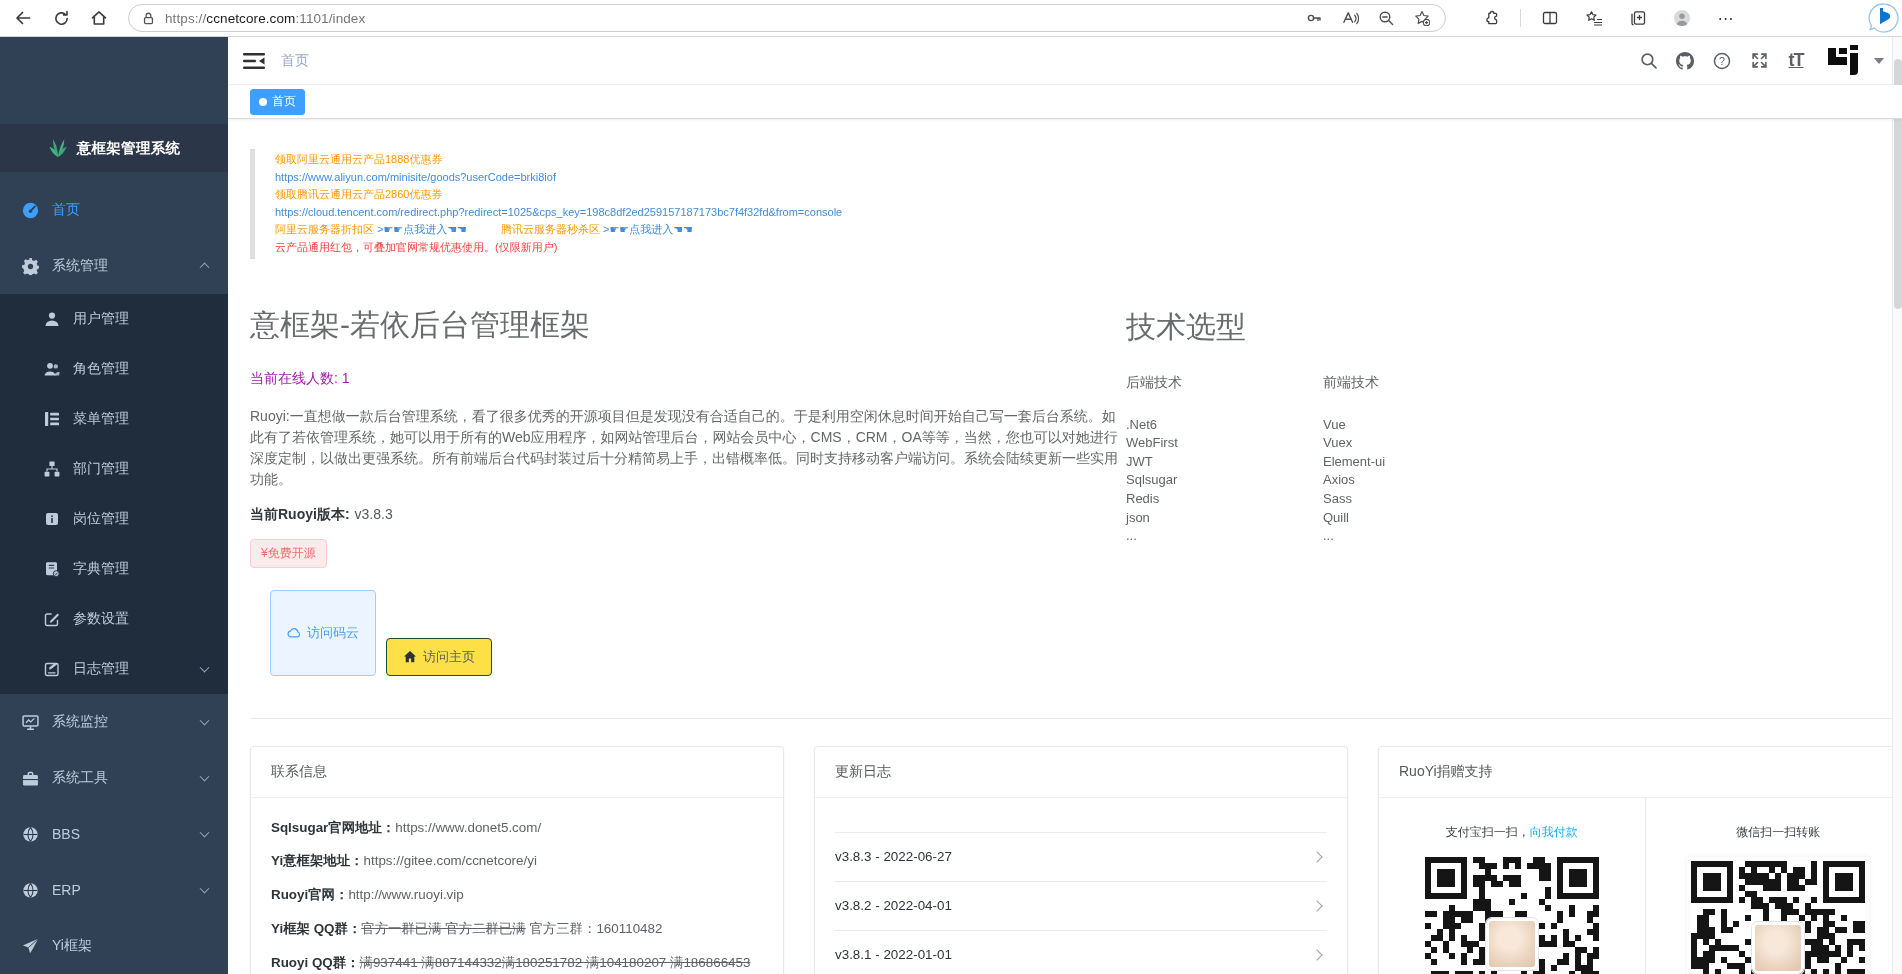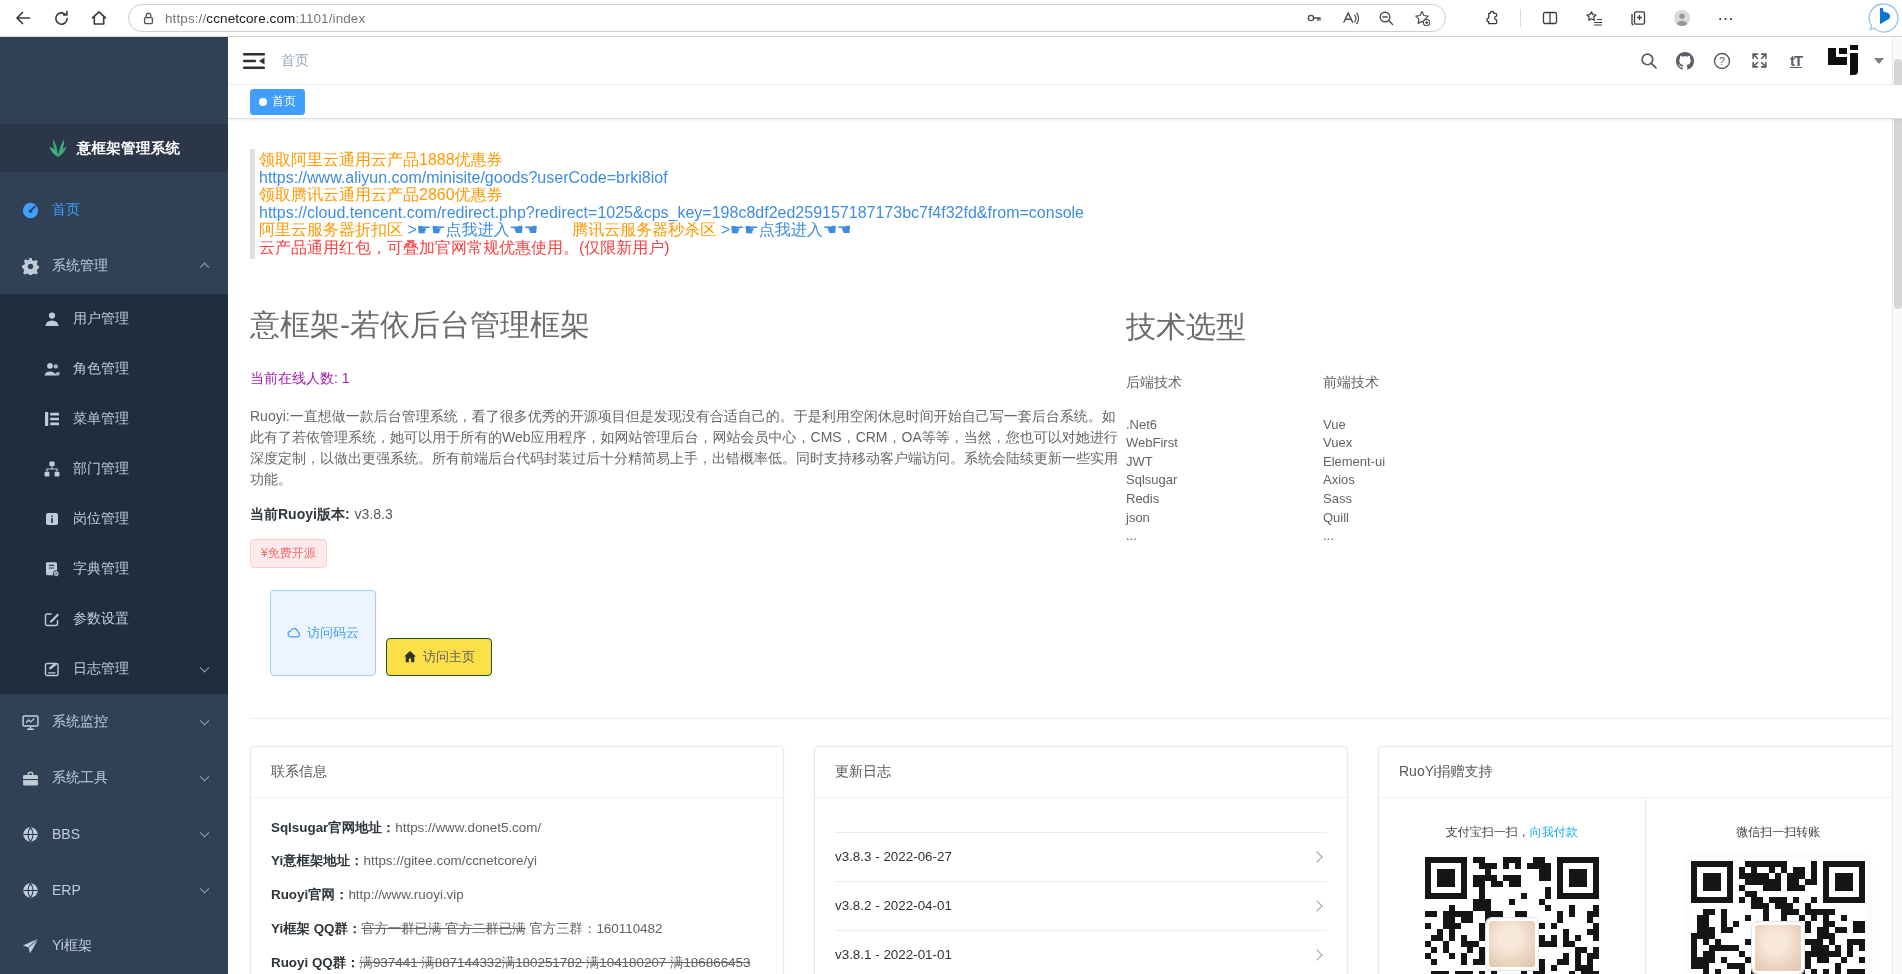--- a/index.html
+++ b/index.html
@@ -39,31 +39,31 @@
   .chv.down { transform:translateY(-70%) rotate(45deg); }
   .chv.up { transform:translateY(-30%) rotate(-135deg); }
 
   
   .main { flex:1; display:flex; flex-direction:column; background:#fff; position:relative; overflow:hidden; }
   .navbar { height:48px; display:flex; align-items:center; border-bottom:1px solid #f1f1f1; padding:0 18px 0 15px; flex:0 0 auto; }
   .burger { width:22px; height:18px; color:#303133; cursor:pointer; }
   .crumb { margin-left:16px; color:#97a8be; font-size:14px; }
   .nav-right { margin-left:auto; display:flex; align-items:center; }
   .nbtn { width:24px; height:24px; margin-left:13px; display:flex; align-items:center; justify-content:center; color:#5a5e66; cursor:pointer; }
-  .size-ic { font-size:15px; color:#5a5e66; font-weight:bold; letter-spacing:-1px;text-decoration:underline; }
+  .size-ic { font-size:18px; color:#5a5e66; font-weight:bold; letter-spacing:-1px;text-decoration:underline; }
   .avatar { width:40px; height:40px; margin-left:16px; cursor:pointer; }
   .caret { width:0; height:0; border-left:5px solid transparent; border-right:5px solid transparent; border-top:6px solid #7a7e83; margin-left:10px; cursor:pointer; }
 
   .tagsbar { height:34px; border-bottom:1px solid #d8dce5; box-shadow:0 1px 3px rgba(0,0,0,.08); display:flex; align-items:center; padding-left:22px; flex:0 0 auto; background:#fff; position:relative; z-index:2; }
   .tag { display:inline-flex; align-items:center; height:26px; padding:0 8px; background:#409EFF; border:1px solid #409EFF; color:#fff; font-size:12px; border-radius:3px; cursor:pointer; }
   .tag .dot { width:8px; height:8px; border-radius:50%; background:#fff; margin-right:5px; }
 
   
   .content { flex:1; padding:30px 8px 0 22px; overflow:hidden; }
-  .notice { border-left:5px solid #dfdfdf; padding:2px 0 2px 4px; font-size:16px; line-height:17.6px; }
+  .notice { border-left:5px solid #dfdfdf; padding:2px 0 2px 20px; font-size:11px; line-height:17.6px; }
   .notice .org { color:#FF9900; }
   .notice .lnk { color:#3E8DDD; cursor:pointer; }
   .notice .red { color:#FA3F3F; }
   .notice .gap { display:inline-block; width:34px; }
 
   .intro-row { display:flex; margin-top:46px; }
   .intro-left { width:876px; flex:0 0 auto; }
   .h2 { font-size:30px; color:#696c6e; font-weight:400; }
   .online { margin-top:24px; font-size:14px; color:#a21caf; }
   .para { margin-top:18px; font-size:14px; color:#646668; line-height:21px; }

